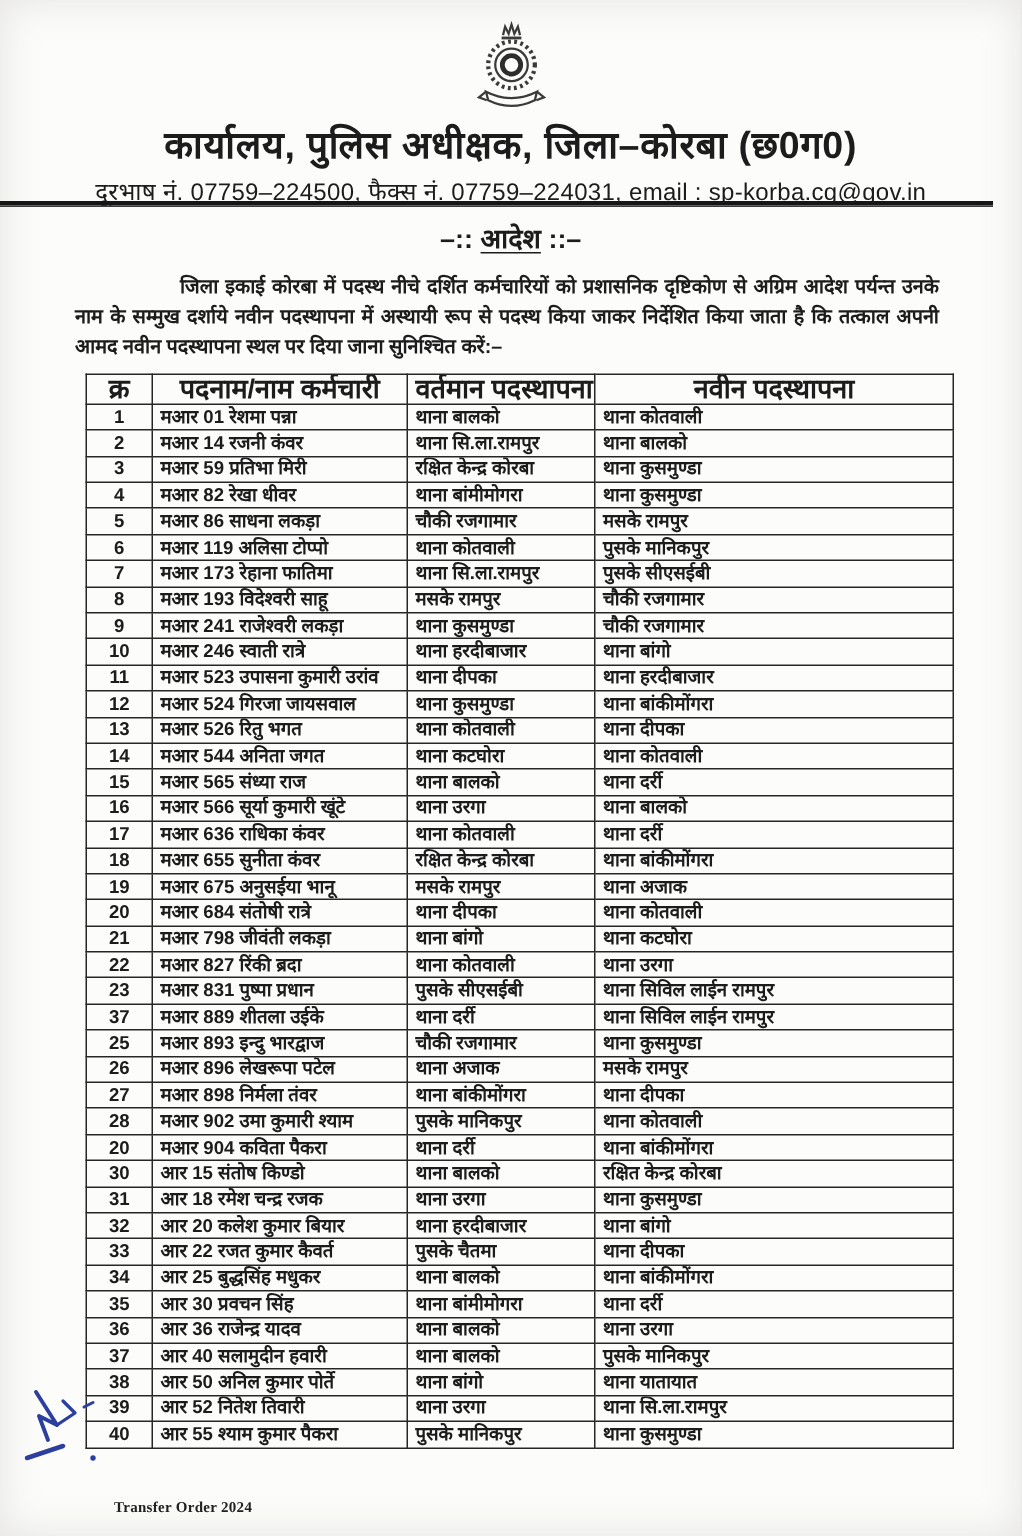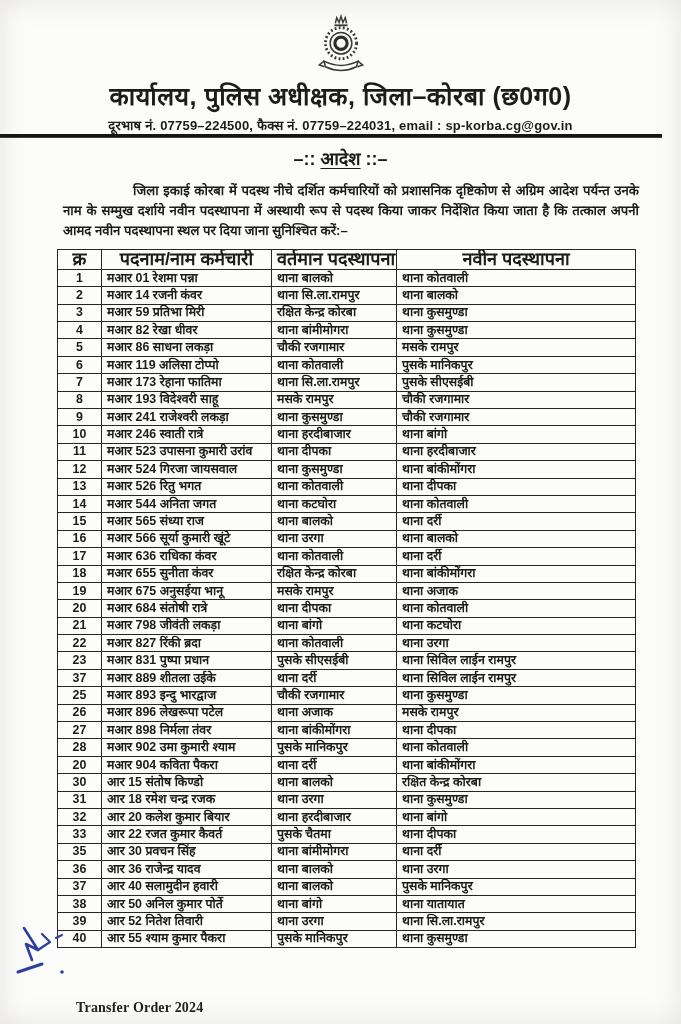--- a/index.html
+++ b/index.html
@@ -19,35 +19,35 @@
   }
   
   .emblem { position:absolute; top:14px; left:50%; transform:translateX(-50%); width:58px; height:66px; }
   
   .office-title {
     position:absolute; top:78px; left:0; width:100%;
     text-align:center; font-weight:700; font-size:25px; letter-spacing:.5px;
   }
   .contact-line {
     position:absolute; top:116px; left:0; width:100%;
-    text-align:center; font-weight:700; font-size:13px; letter-spacing:.2px;
+    text-align:center; font-weight:400; font-size:16px; letter-spacing:.2px;
   }
   .head-rule {
     position:absolute; top:134px; left:0; width:662px; height:4px;
     border-top:3px solid #161616; border-bottom:1px solid #3a3a3a;
   }
   
   .order-heading {
     position:absolute; top:146px; left:0; width:100%;
     text-align:center; font-weight:700; font-size:18px;
   }
   .order-heading .u { text-decoration:underline; text-underline-offset:3px; }
   
   .order-body {
-    position:absolute; top:181px; left:63px; width:576px;
+    position:absolute; top:181px; left:50px; width:576px;
     font-size:13.2px; font-weight:600; line-height:20px;
     text-align:justify; text-indent:70px;
   }
   
   table.transfer {
     position:absolute; top:249px; left:57px;
     border-collapse:collapse; table-layout:fixed; width:578px;
     background:transparent;
   }
   table.transfer th, table.transfer td {
@@ -59,21 +59,21 @@
   table.transfer th { text-align:center; font-size:18px; }
   td.c-num { text-align:center; padding:0 2px; }
   col.w-num  { width:44px; }
   col.w-name { width:170px; }
   col.w-cur  { width:125px; }
   col.w-new  { width:239px; }
   
   .footer-note {
     position:absolute; top:1000px; left:76px;
     font-family:"Liberation Serif", serif;
-    font-weight:700; font-size:14px; letter-spacing:.2px; color:#222;
+    font-weight:700; font-size:10px; letter-spacing:.2px; color:#222;
   }
   .signature { position:absolute; top:920px; left:12px; width:56px; height:66px; }
 </style>
 </head>
 <body>
 
 <div class="page">
 
   <svg class="emblem" viewBox="0 0 60 70">
     <g fill="none" stroke="#3b3b3b" stroke-width="1.6">
@@ -304,20 +304,26 @@
           <td>थाना हरदीबाजार</td>
           <td>थाना बांगो</td>
         </tr>
         <tr>
           <td class="c-num">33</td>
           <td>आर 22 रजत कुमार कैवर्त</td>
           <td>पुसके चैतमा</td>
           <td>थाना दीपका</td>
         </tr>
         <tr>
+          <td class="c-num">34</td>
+          <td>आर 25 बुद्धसिंह मधुकर</td>
+          <td>थाना बालको</td>
+          <td>थाना बांकीमोंगरा</td>
+        </tr>
+        <tr>
           <td class="c-num">35</td>
           <td>आर 30 प्रवचन सिंह</td>
           <td>थाना बांमीमोगरा</td>
           <td>थाना दर्री</td>
         </tr>
         <tr>
           <td class="c-num">36</td>
           <td>आर 36 राजेन्द्र यादव</td>
           <td>थाना बालको</td>
           <td>थाना उरगा</td>

